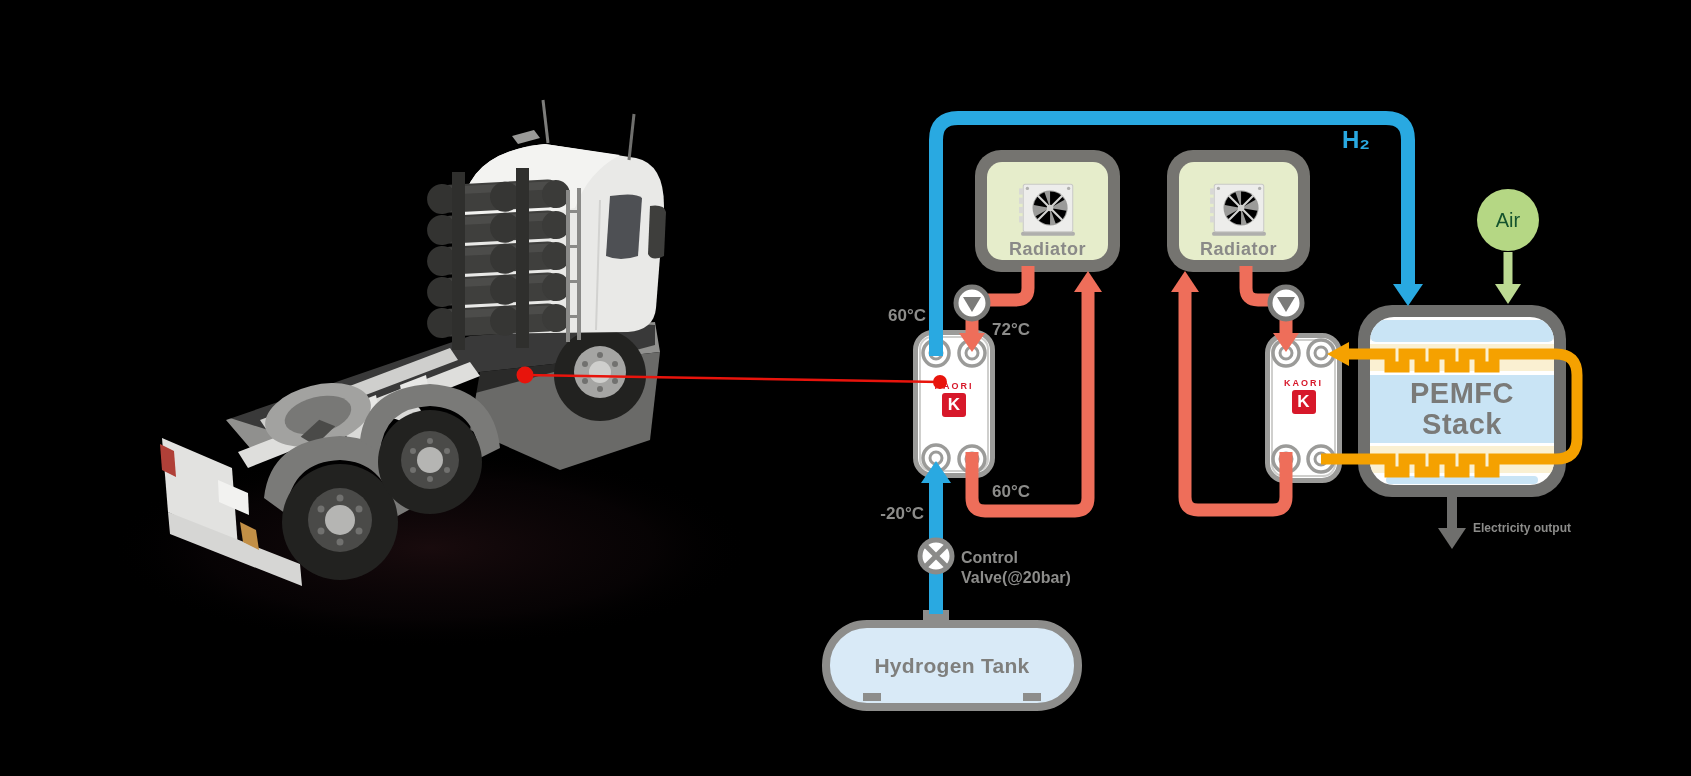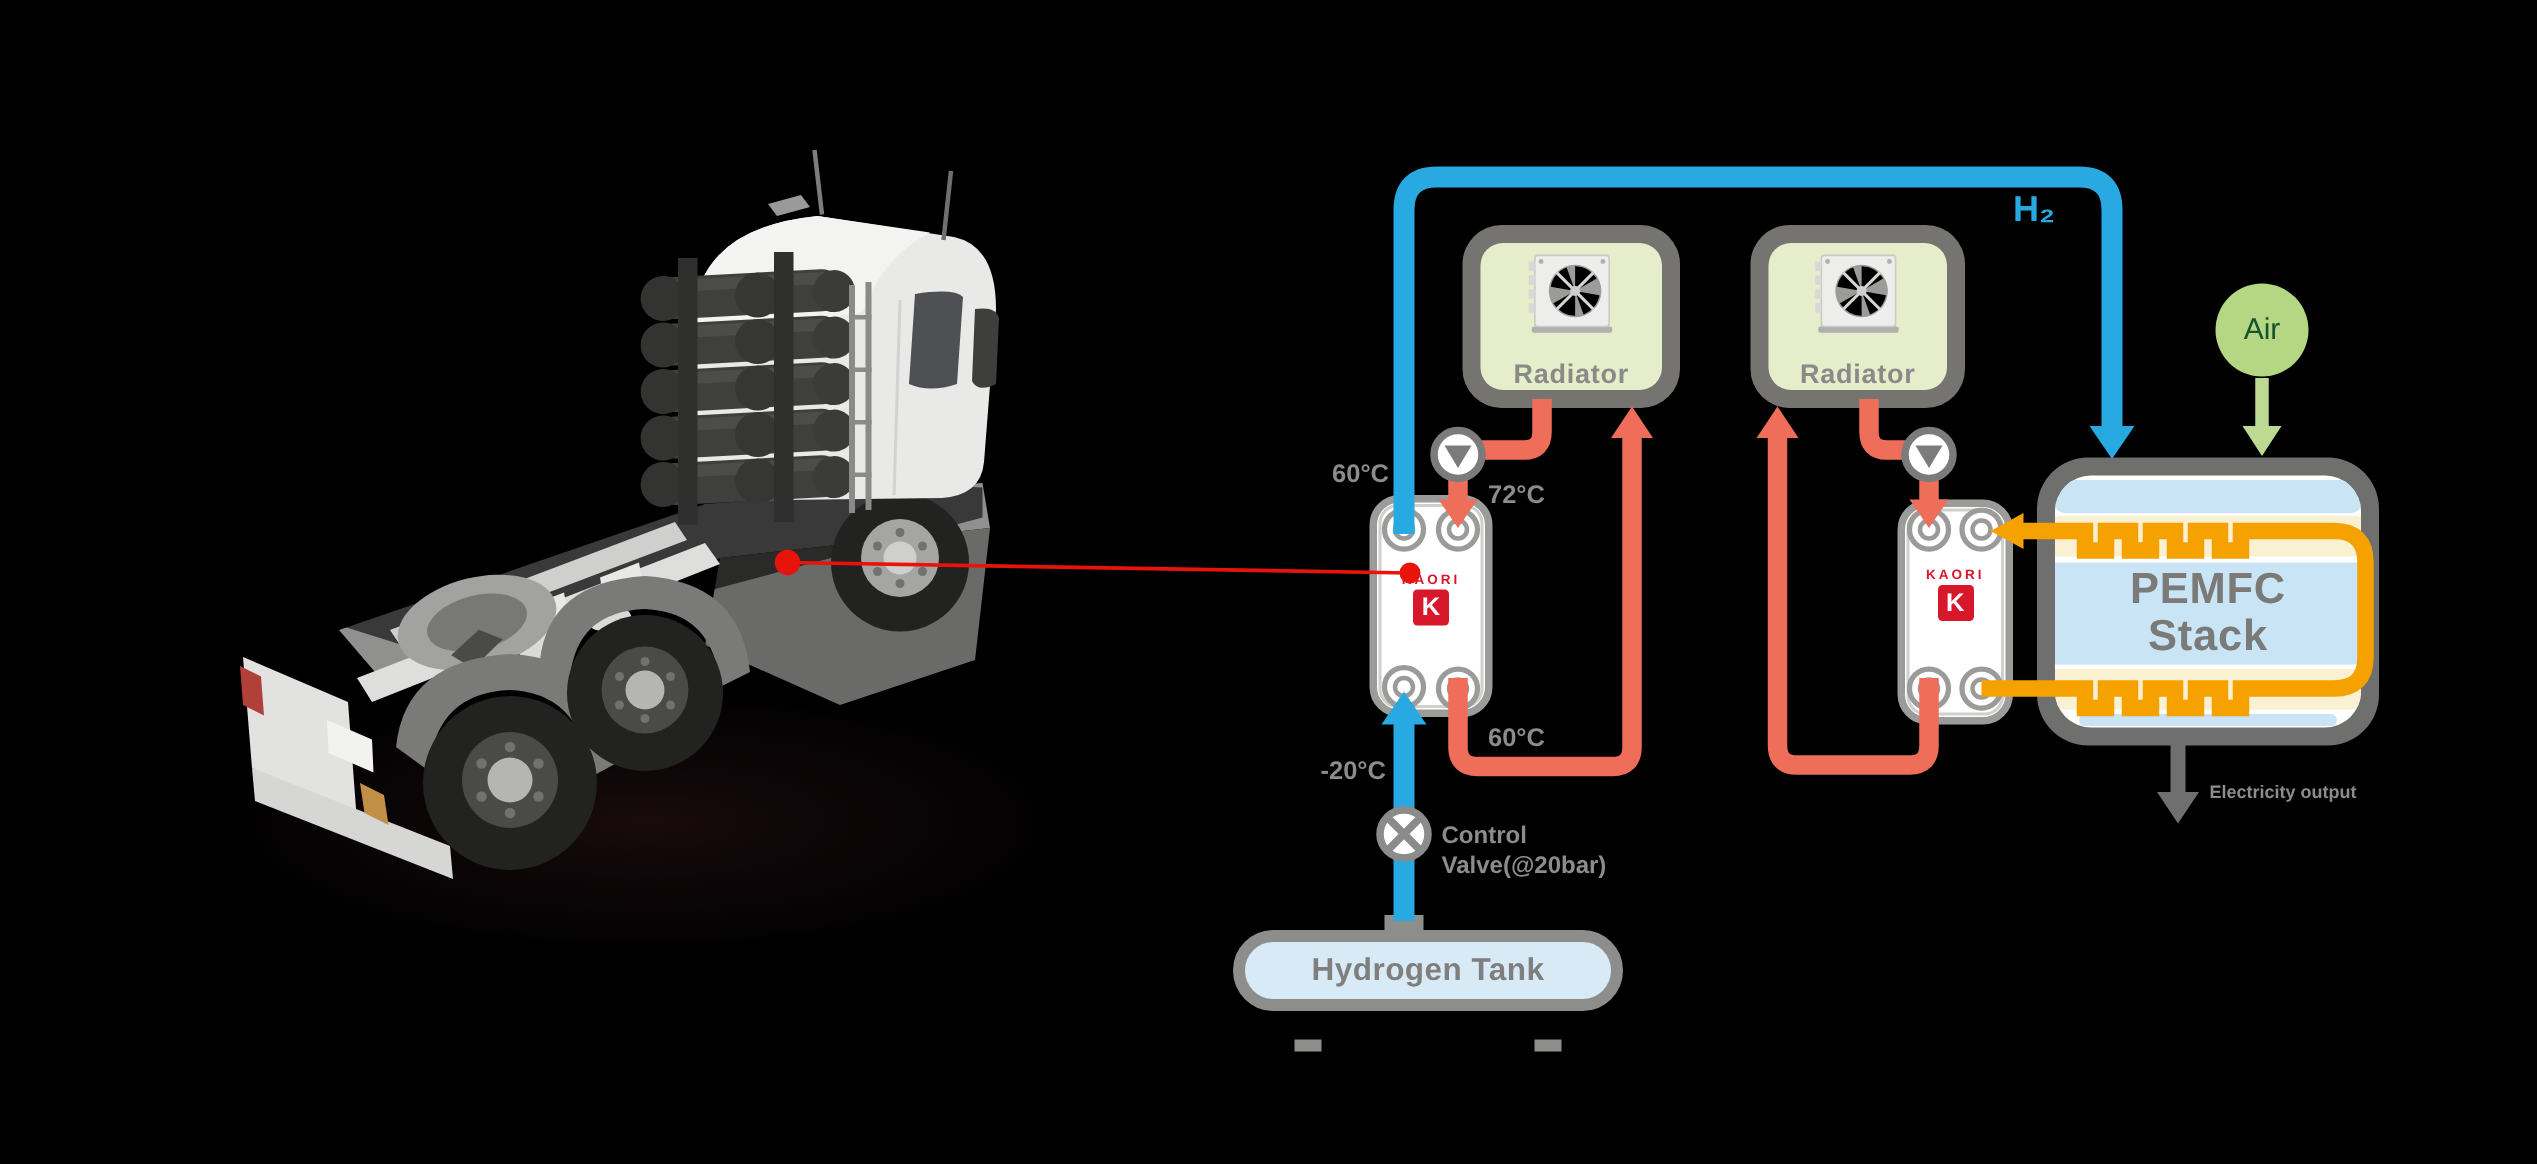--- a/index.html
+++ b/index.html
@@ -3,39 +3,39 @@
 <meta charset="utf-8">
 <style>
   html,body{margin:0;padding:0;background:#000;}
   #canvas{position:relative;width:1691px;height:776px;background:#000000;overflow:hidden;
           font-family:"Liberation Sans","DejaVu Sans",sans-serif;}
   .layer{position:absolute;left:0;top:0;}
   .abs{position:absolute;}
   
   .radiator{position:absolute;width:145px;height:122px;background:#757470;border-radius:26px;}
   .radiator .panel{position:absolute;left:12px;top:12px;right:12px;bottom:12px;background:#E6EDCB;border-radius:15px;
-                   display:flex;flex-direction:column;align-items:center;justify-content:space-between;}
+                   display:flex;flex-direction:column;align-items:center;justify-content:flex-end;}
   .radiator .fan-wrap{margin-top:3px;height:62px;}
   .radiator .rad-label{font-size:18px;font-weight:700;color:#8A8A88;letter-spacing:.5px;margin-top:-2px;}
   .hx{position:absolute;background:#FFFFFF;border:5px solid #9B9B99;border-radius:20px;box-sizing:border-box;}
   .hx .inner-line{position:absolute;left:1px;top:1px;right:1px;bottom:1px;border:2px solid #CFCFCD;border-radius:13px;}
   .hx .kaori{position:absolute;left:0;right:0;display:flex;flex-direction:column;align-items:center;gap:2px;}
   .kaori-brand{font-size:9px;font-weight:700;letter-spacing:2px;color:#D7182A;}
   .kaori-mark{width:24px;height:24px;background:#D7182A;border-radius:3px;color:#fff;font-weight:700;font-size:17px;
               display:flex;align-items:center;justify-content:center;}
-  .stack{position:absolute;left:1358px;top:305px;width:228px;height:192px;background:#6F6F6D;border-radius:34px;}
+  .stack{position:absolute;left:1358px;top:305px;width:208px;height:192px;background:#6F6F6D;border-radius:34px;}
   .stack .stack-inner{position:absolute;left:12px;top:12px;right:12px;bottom:12px;background:#FFFFFF;border-radius:24px;overflow:hidden;}
   .stack .band{position:absolute;left:0;right:0;}
   .band-top{top:3px;height:22px;background:#C9E4F5;border-radius:14px 14px 6px 6px;}
   .band-cream1{top:27px;height:27px;background:#FAF0D2;}
   .band-mid{top:58px;height:68px;background:#C9E4F5;display:flex;flex-direction:column;align-items:center;justify-content:center;}
   .band-cream2{top:129px;height:27px;background:#FAF0D2;}
   .band-strip{top:159px;height:8px;left:16px !important;right:16px !important;background:#C9E4F5;border-radius:4px;}
   .stack-title{font-size:29px;line-height:31px;font-weight:700;color:#7A7A78;letter-spacing:.5px;}
-  .tank{position:absolute;left:822px;top:620px;width:260px;height:54px;background:#D9EAF7;border:8px solid #8D8D8B;
+  .tank{position:absolute;left:822px;top:620px;width:260px;height:91px;background:#D9EAF7;border:8px solid #8D8D8B;
         border-radius:45px;box-sizing:border-box;display:flex;align-items:center;justify-content:center;}
   .tank-label{font-size:21px;font-weight:700;color:#7F7F7D;letter-spacing:.3px;}
   .tank-foot{position:absolute;width:18px;height:8px;background:#8D8D8B;top:693px;}
   .air-circle{position:absolute;left:1477px;top:189px;width:62px;height:62px;border-radius:50%;background:#B5D784;
               display:flex;align-items:center;justify-content:center;}
   .air-label{color:#14532d;font-weight:400;font-size:20px;}
   
   .lbl{position:absolute;font-weight:700;color:#8C8C8A;font-size:17px;white-space:nowrap;}
   .lbl-h2{color:#29A9E1;font-size:24px;margin-left:20px;}
   .lbl-small{font-size:16px;line-height:20px;}

